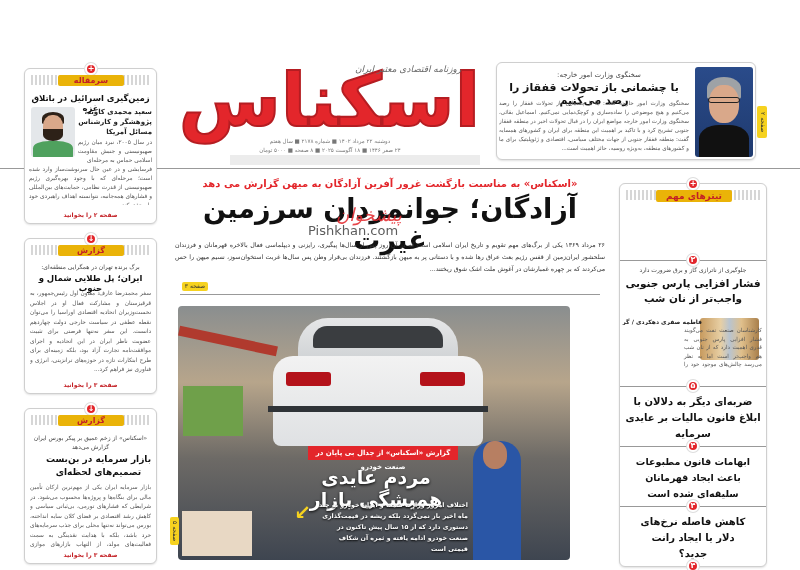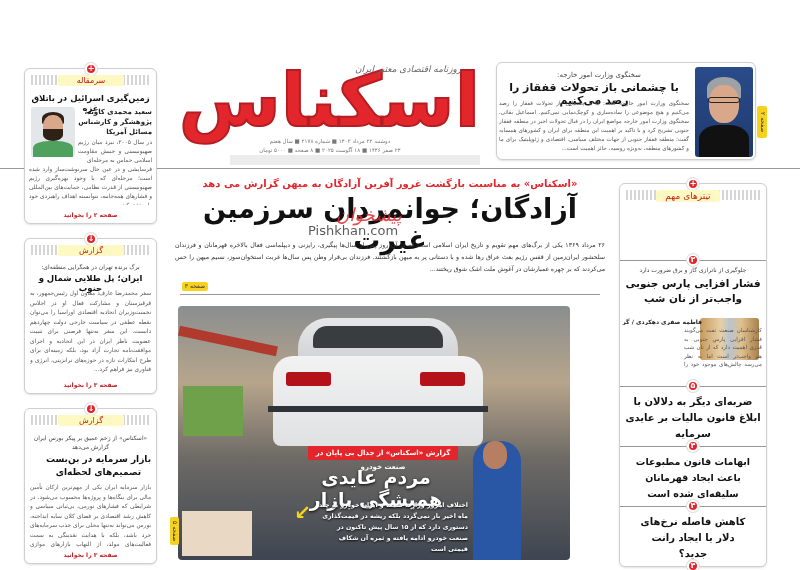--- a/index.html
+++ b/index.html
@@ -14,22 +14,22 @@
     .stripe {
       position: absolute; left: 6px; right: 6px; top: 6px; height: 10px;
       background: repeating-linear-gradient(90deg, #d6d6d6 0 2px, #fff 2px 4px);
     }
     .red-dot {
       position: absolute; width: 12px; height: 12px; border-radius: 50%;
       background: #e3262b; border: 2px solid #fff; box-shadow: 0 0 0 1px #ddd;
       color: #fff; font-size: 8px; line-height: 8px; text-align: center; font-weight: bold;
     }
     .tag {
-      position: absolute; background: #fef9c3; color: #c32025;
-      font-size: 8px; font-weight: normal; text-align: center;
+      position: absolute; background: #eab308; color: #c32025;
+      font-size: 8px; font-weight: bold; text-align: center;
       padding: 1px 0; border-radius: 2px;
     }
     .kicker { font-size: 7px; color: #444; text-align: center; }
     .title { font-weight: bold; text-align: center; color: #111; }
     .body-text { font-size: 6.5px; line-height: 11px; color: #555; text-align: justify; }
     .more { font-size: 6px; color: #c32025; text-align: center; font-weight: bold; }
     .page-tag {
       position: absolute; background: #f6d21f; color: #333; font-size: 6px;
       border-radius: 2px; text-align: center;
     }
@@ -196,21 +196,21 @@
   <div class="photo-kicker">گزارش «اسکناس» از جدال بی پایان در صنعت خودرو</div>
   <div class="photo-title">مردم عایدی همیشگی بازار</div>
   <div class="arrow-icon">↙</div>
   <div class="photo-text">اختلاف امروز وزارت صمت و ایران خودرو به چند ماه اخیر باز نمی‌گردد بلکه ریشه در قیمت‌گذاری دستوری دارد که از ۱۵ سال پیش تاکنون در صنعت خودرو ادامه یافته و ثمره آن شکاف قیمتی است</div>
 </div>
 <div class="page-tag vert" style="left:170px; top:517px; width:9px; height:28px;">صفحه ۵</div>
 
 <div class="box" style="left:619px; top:183px; width:148px; height:384px;">
   <div class="stripe"></div>
   <div class="red-dot" style="left:67px; top:-6px;">+</div>
-  <div class="tag" style="left:36px; top:6px; width:64px; font-size:9px;">تیترهای مهم</div>
+  <div class="tag" style="left:36px; top:6px; width:76px; font-size:9px;">تیترهای مهم</div>
 
   <div style="position:absolute; left:0; right:0; top:76px; height:1px; background:#999;"></div>
   <div class="red-dot" style="left:67px; top:70px;">۲</div>
 
   <div style="position:absolute; left:0; right:0; top:82px; height:118px;">
     <div class="kicker" style="font-size:6px;">جلوگیری از ناترازی گاز و برق ضرورت دارد</div>
     <div class="title" style="font-size:10.5px; line-height:15px; margin-top:3px; padding:0 2px;">فشار افزایی پارس جنوبی واجب‌تر از نان شب</div>
     <div class="refinery" style="position:absolute; left:80px; top:52px; width:59px; height:42px;"></div>
     <div style="position:absolute; right:64px; top:52px; width:80px; font-size:6px; font-weight:bold; color:#222; white-space:nowrap; overflow:hidden;">فاطمه صفری دهکردی / گروه انرژی</div>
     <div class="body-text" style="position:absolute; right:4px; left:4px; top:60px; font-size:5.5px; line-height:8.5px; height:42px; overflow:hidden; padding-left:60px;">کارشناسان صنعت نفت می‌گویند فشار افزایی پارس جنوبی به قدری اهمیت دارد که از نان شب هم واجب‌تر است اما به نظر می‌رسد چالش‌های موجود خود را یکی پس از دیگری نمایان می‌کند...</div>

